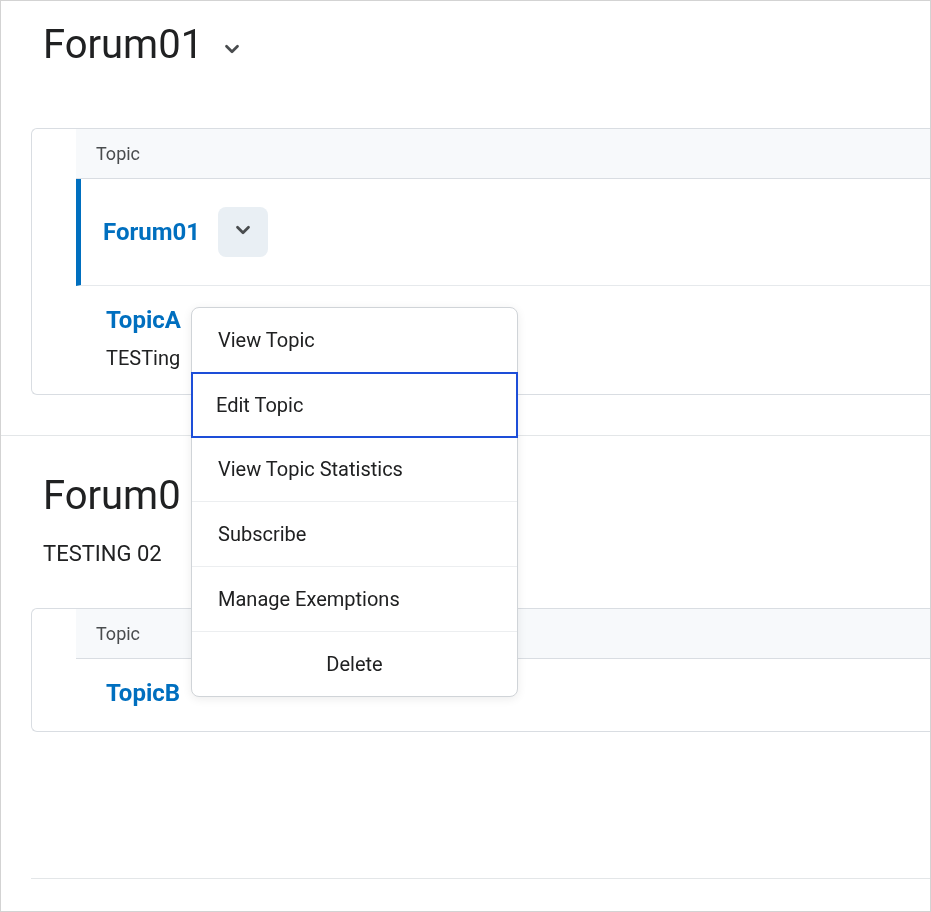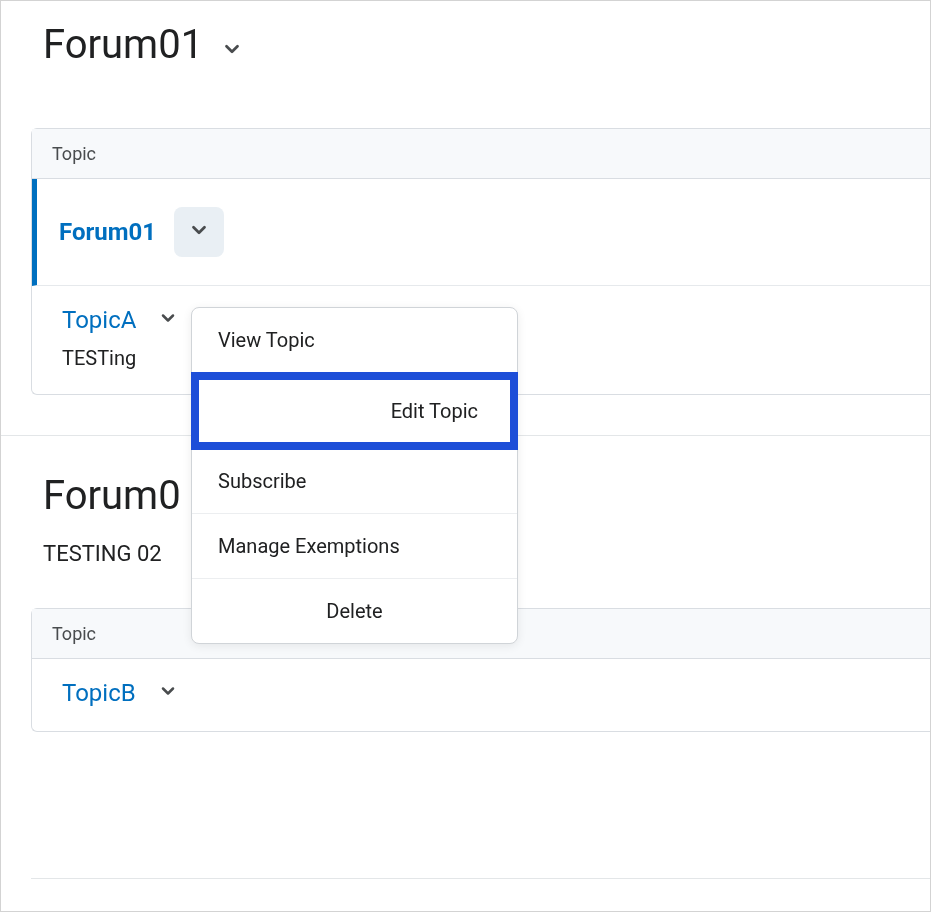--- a/index.html
+++ b/index.html
@@ -34,20 +34,21 @@
       display: flex;
       align-items: center;
       padding-top: 8px;
     }
     .table-container {
       margin: 0 0 0 30px;
       border: 1px solid #d9dde2;
       border-right: none;
       border-radius: 6px 0 0 6px;
       overflow: visible;
+      padding-left: 44px;
     }
     .table-header {
       background: #f7f9fb;
       padding: 14px 20px;
       font-size: 18px;
       color: #494c4e;
       border-bottom: 1px solid #d9dde2;
     }
     .forum-row {
       display: flex;
@@ -80,21 +81,21 @@
     .topic-row:last-child { border-bottom: none; }
     .topic-title-row {
       display: flex;
       align-items: center;
       gap: 22px;
       margin-bottom: 12px;
     }
     .topic-link {
       color: #006FBF;
       font-size: 24px;
-      font-weight: 400;
+      font-weight: 700;
       text-decoration: none;
     }
     .topic-desc {
       font-size: 20px;
       color: #202122;
     }
     .plain-chevron {
       color: #494c4e;
       display: flex;
       align-items: center;
@@ -132,24 +133,23 @@
     }
     .dropdown-item {
       padding: 20px 26px;
       font-size: 20px;
       color: #202122;
       border-bottom: 1px solid #eceef0;
       cursor: pointer;
     }
     .dropdown-item:last-child { border-bottom: none; text-align: center; }
     .dropdown-item.highlighted {
-      border: 8px solid #1d4ed8;
+      border: 2px solid #1d4ed8;
       margin: -1px;
-      padding: 19px 32px;
-      text-align: right;
+      padding: 19px 23px;
     }
     .bottom-divider {
       position: absolute;
       bottom: 32px;
       left: 30px;
       right: 0;
       height: 1px;
       background: #e3e6e8;
     }
   </style>
@@ -215,18 +215,19 @@
         </span>
       </div>
     </div>
   </div>
 
   <div class="bottom-divider"></div>
 
   <div class="dropdown" id="dropdown-menu">
       <div class="dropdown-item">View Topic</div>
       <div class="dropdown-item highlighted">Edit Topic</div>
+      <div class="dropdown-item">View Topic Statistics</div>
       <div class="dropdown-item">Subscribe</div>
       <div class="dropdown-item">Manage Exemptions</div>
       <div class="dropdown-item">Delete</div>
     </div>
 
 </div>
 
 </body></html>

